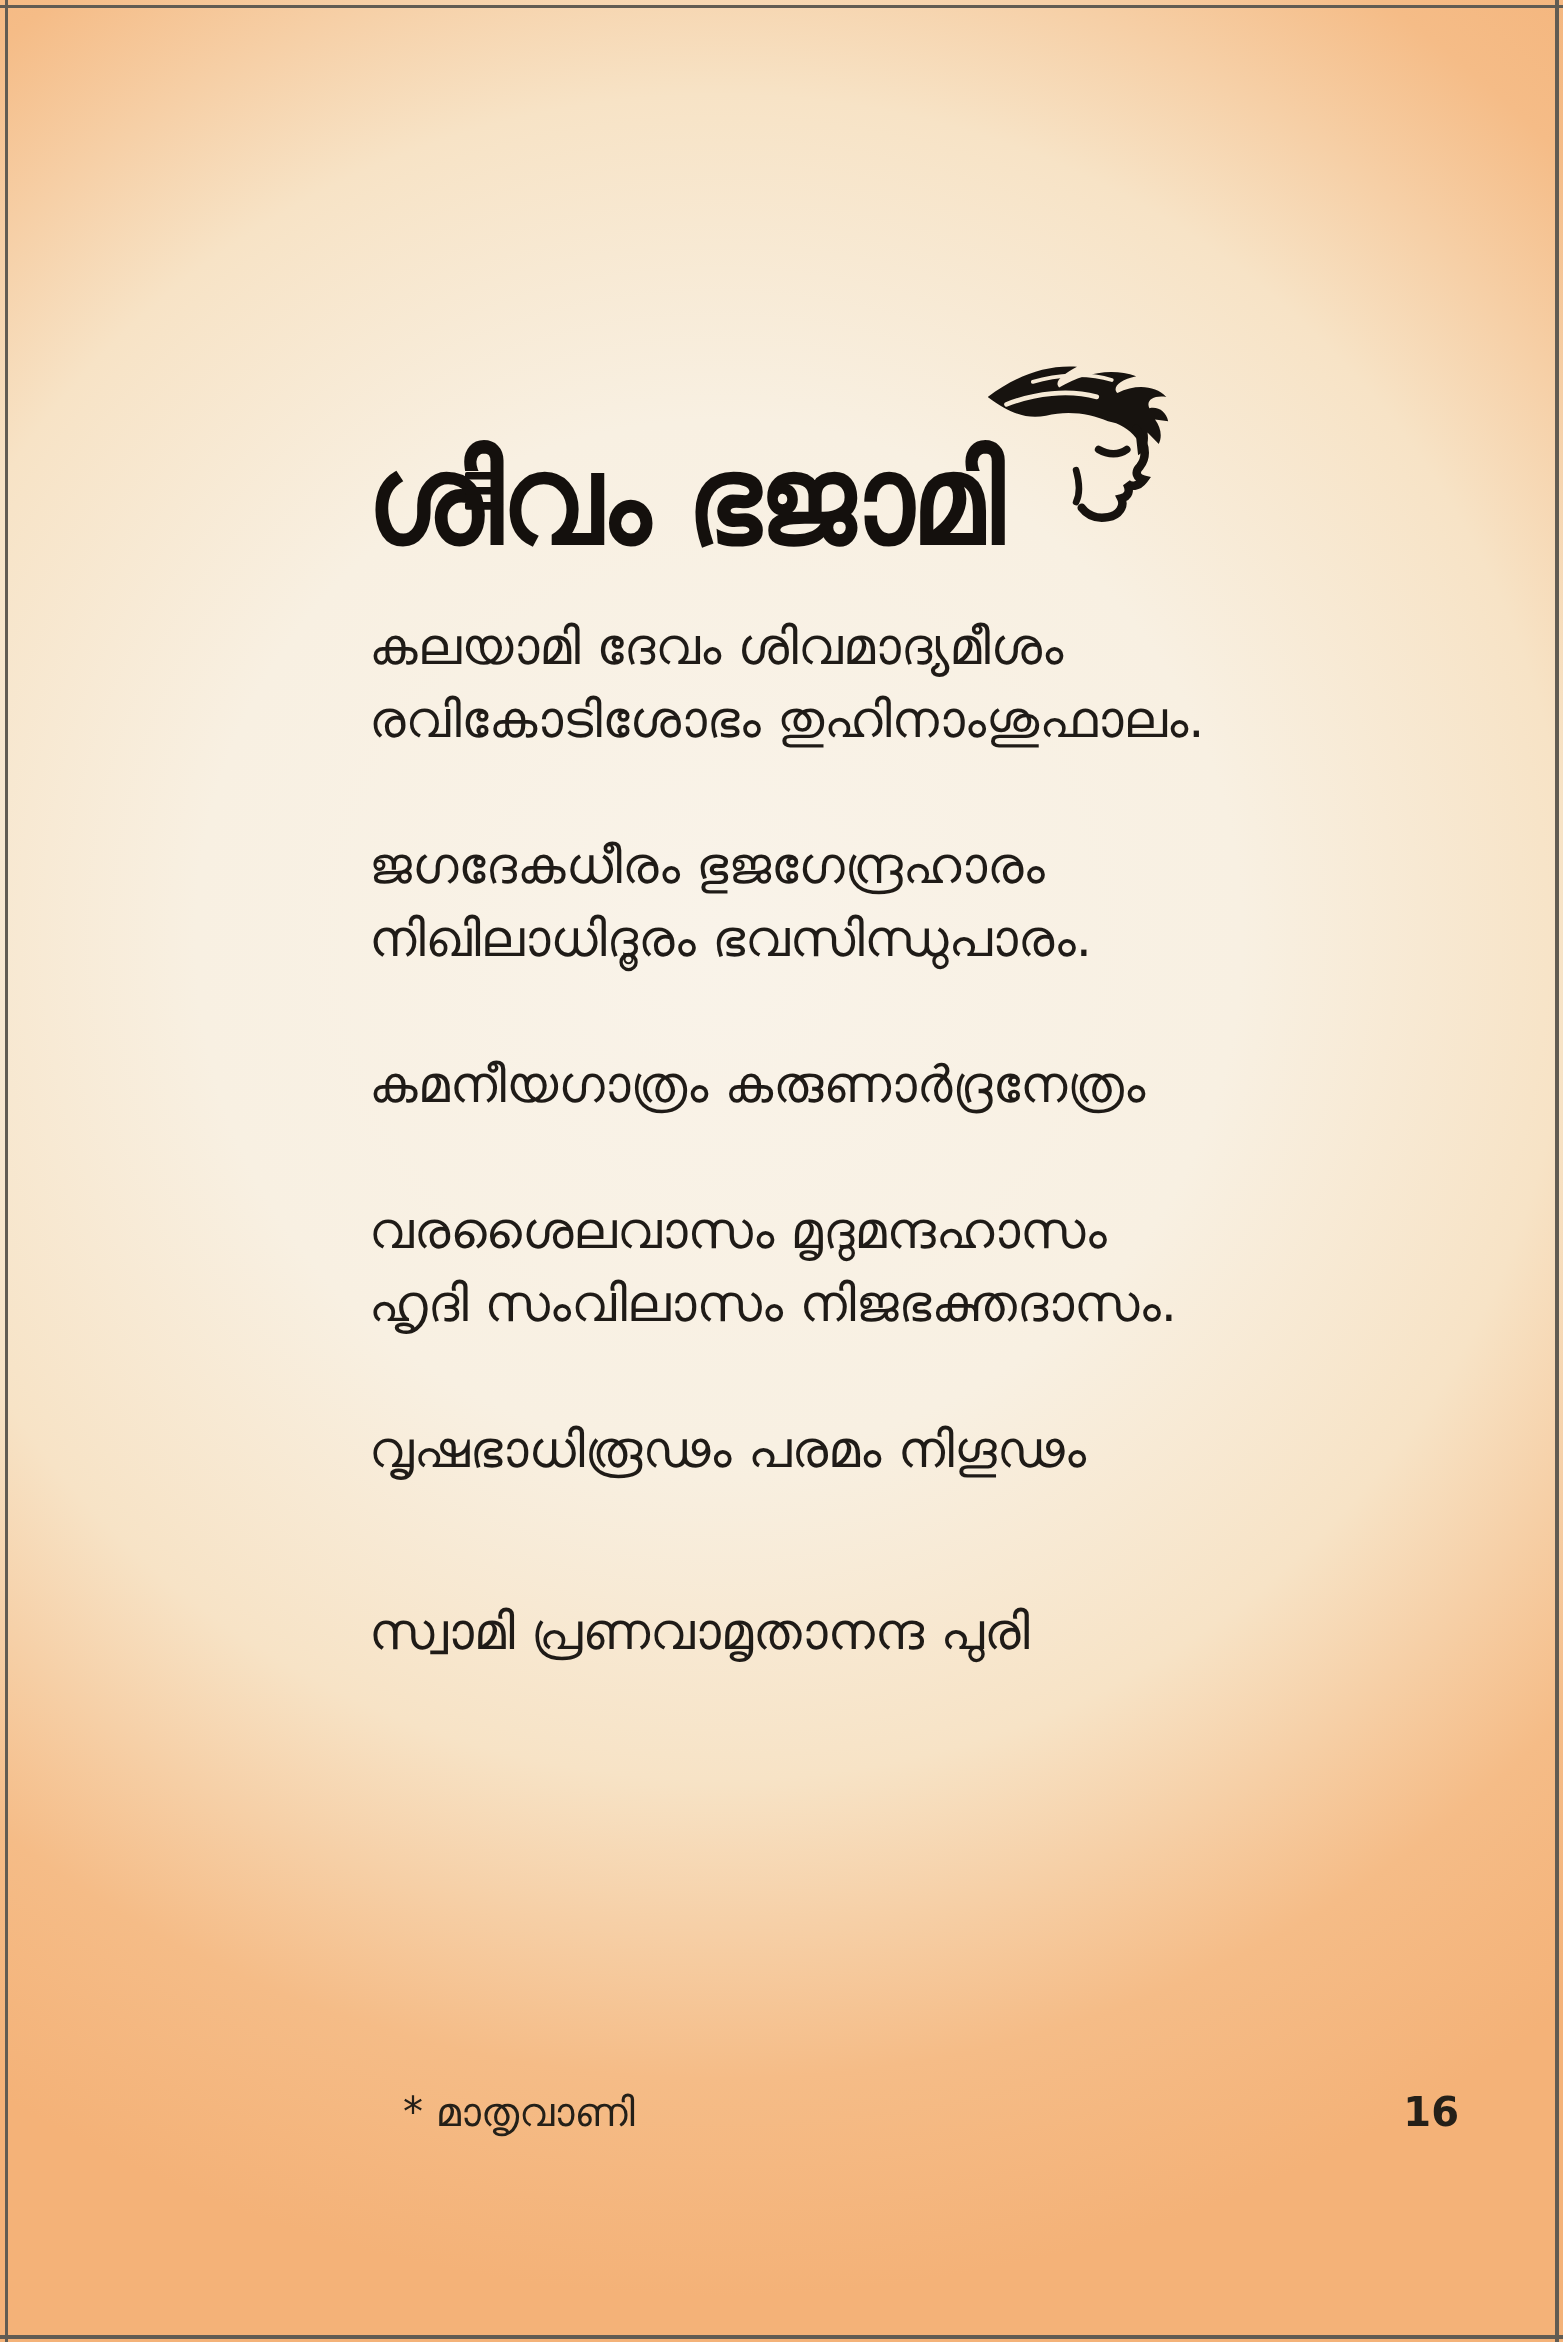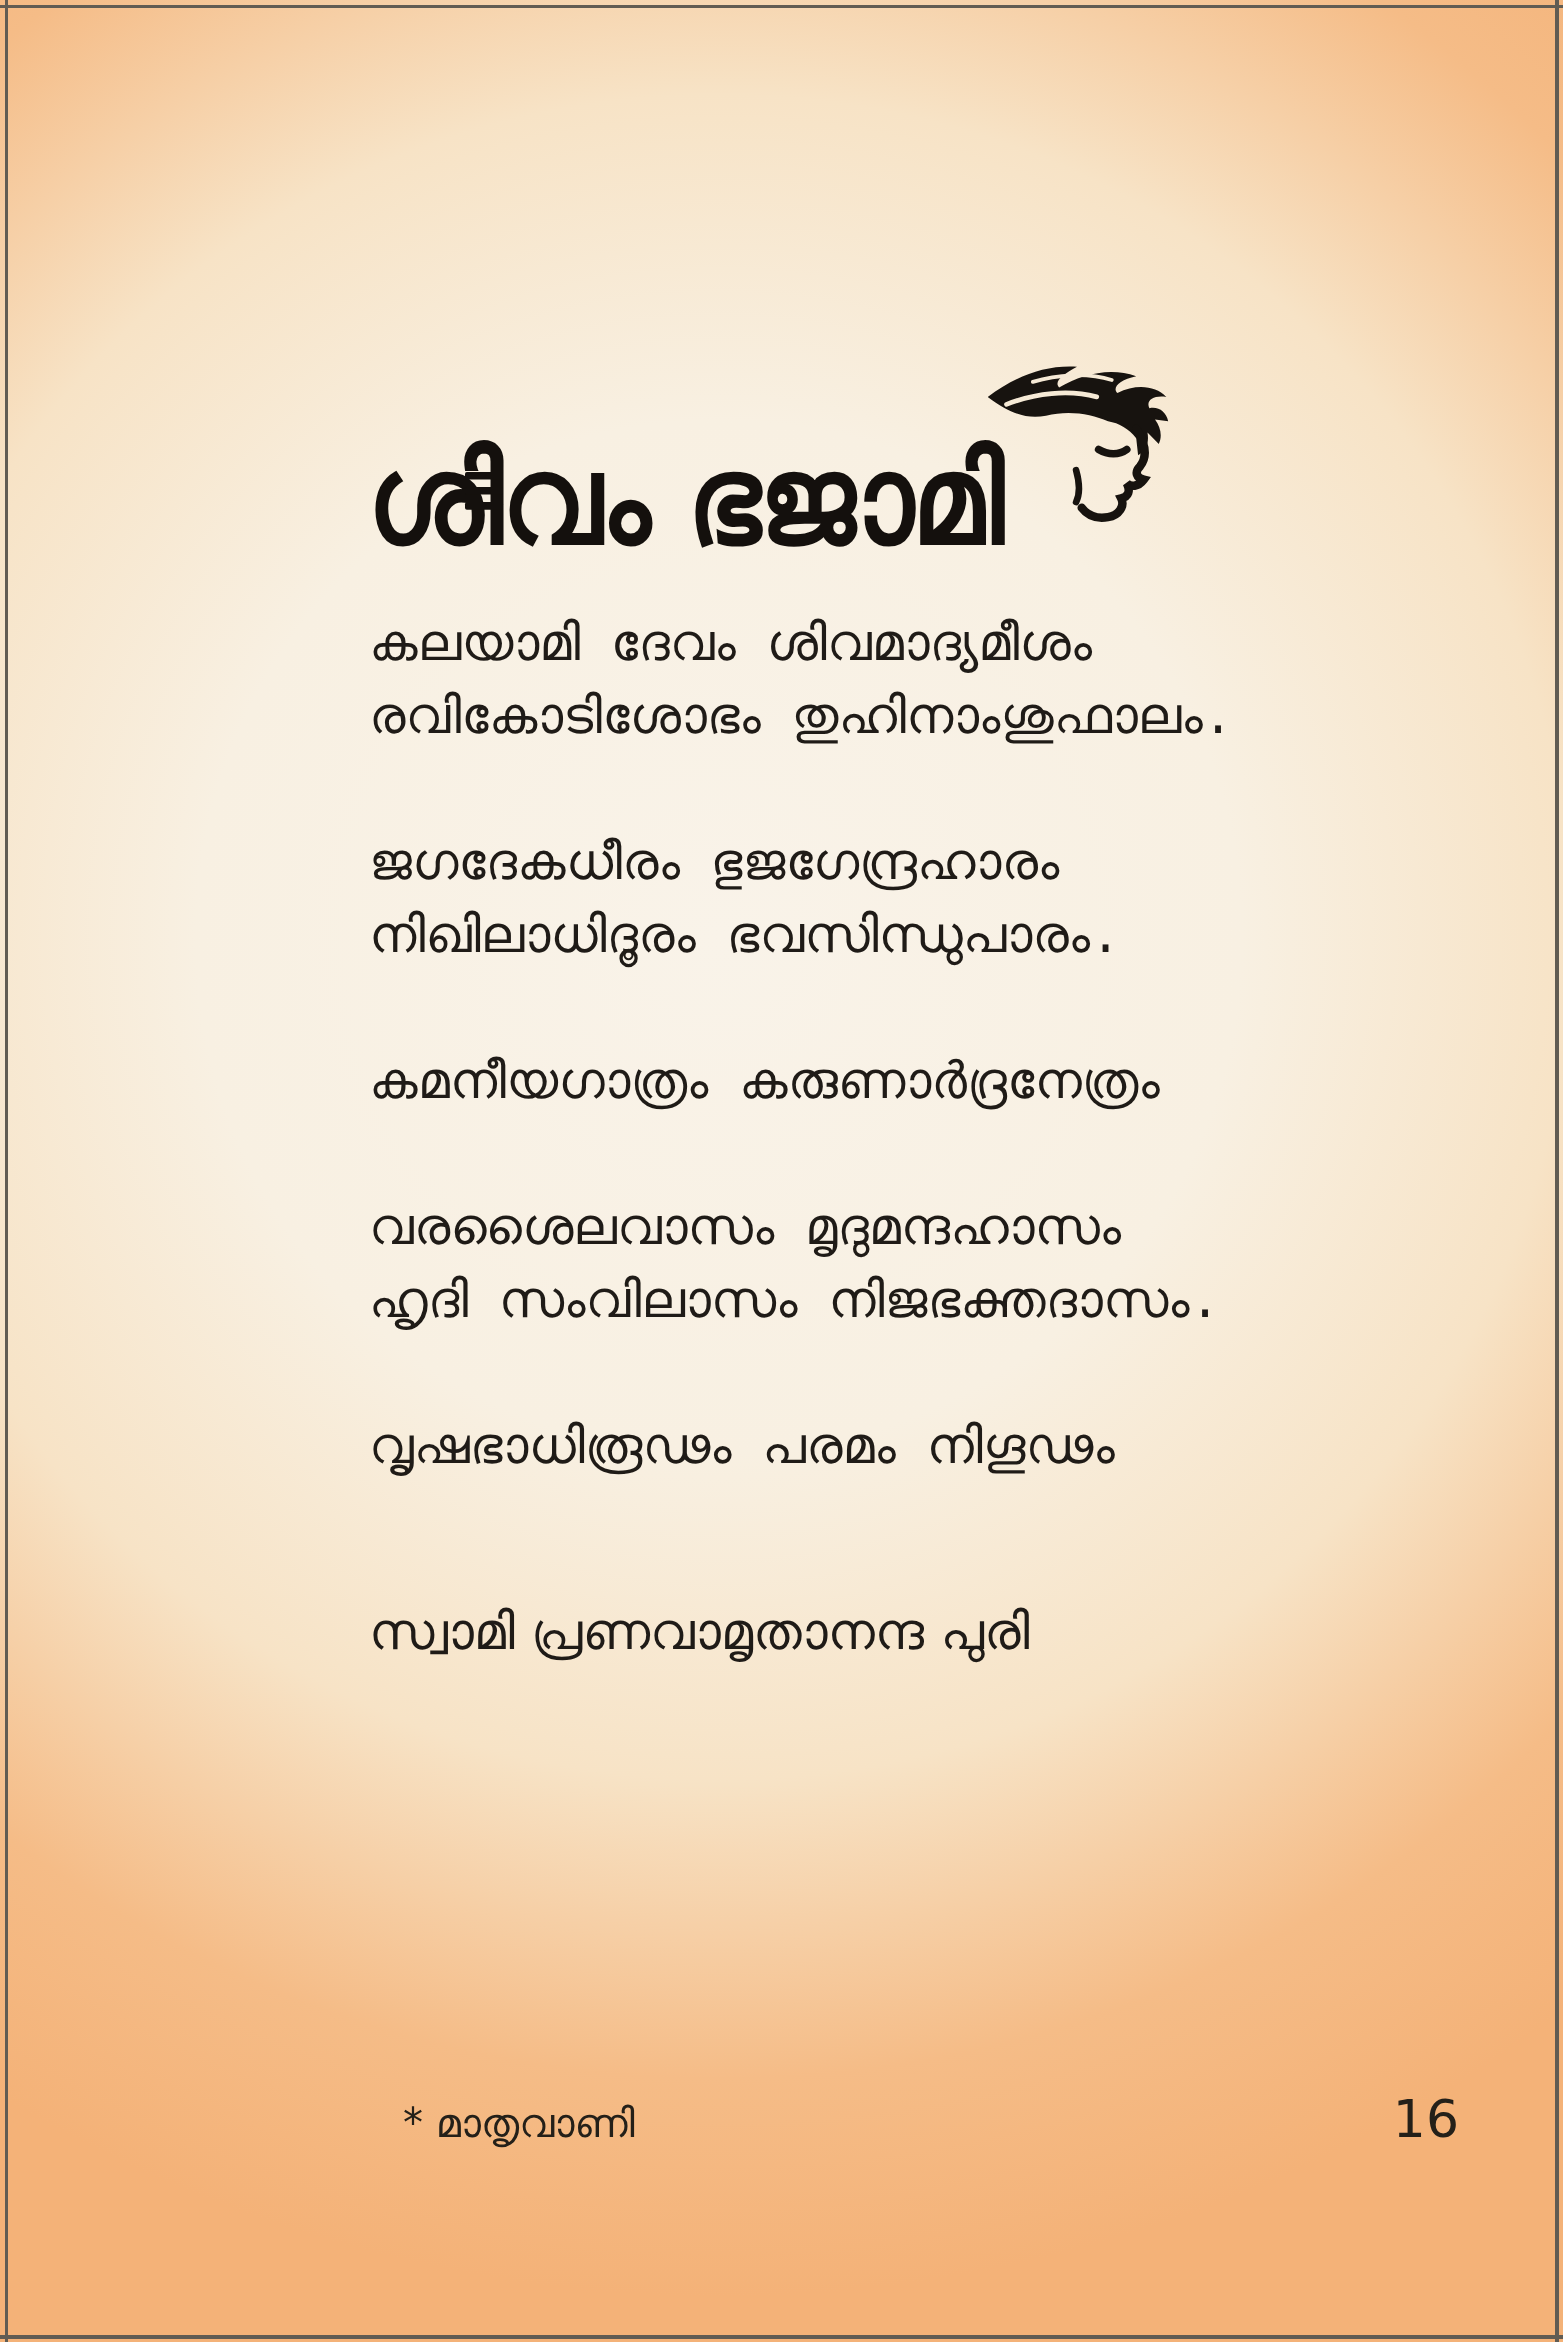--- a/index.html
+++ b/index.html
@@ -91,21 +91,20 @@
   }
   .stanza {
     margin-bottom: 73px;
   }
   .poem-line {
     font-size: 51px;
     line-height: 73px;
     color: #1f1b17;
     white-space: nowrap;
     letter-spacing: 0px;
-    font-family: Liberation Mono, monospace;
   }
   .author-line {
     margin-top: 109px;
     font-size: 51px;
     line-height: 73px;
     color: #1f1b17;
     white-space: nowrap;
   }
 
   .footer {
@@ -121,22 +120,23 @@
     z-index: 2;
   }
   .footer-left {
     font-size: 40px;
     color: #242019;
     white-space: nowrap;
     display: flex;
     gap: 32px;
   }
   .page-number {
-    font-size: 52px;
+    font-size: 40px;
     color: #242019;
+    font-weight: bold;
   }
 </style>
 </head>
 <body>
 
 <div class="page">
 
   <div class="frame-line frame-top"></div>
   <div class="frame-line frame-bottom"></div>
   <div class="frame-line frame-left"></div>

